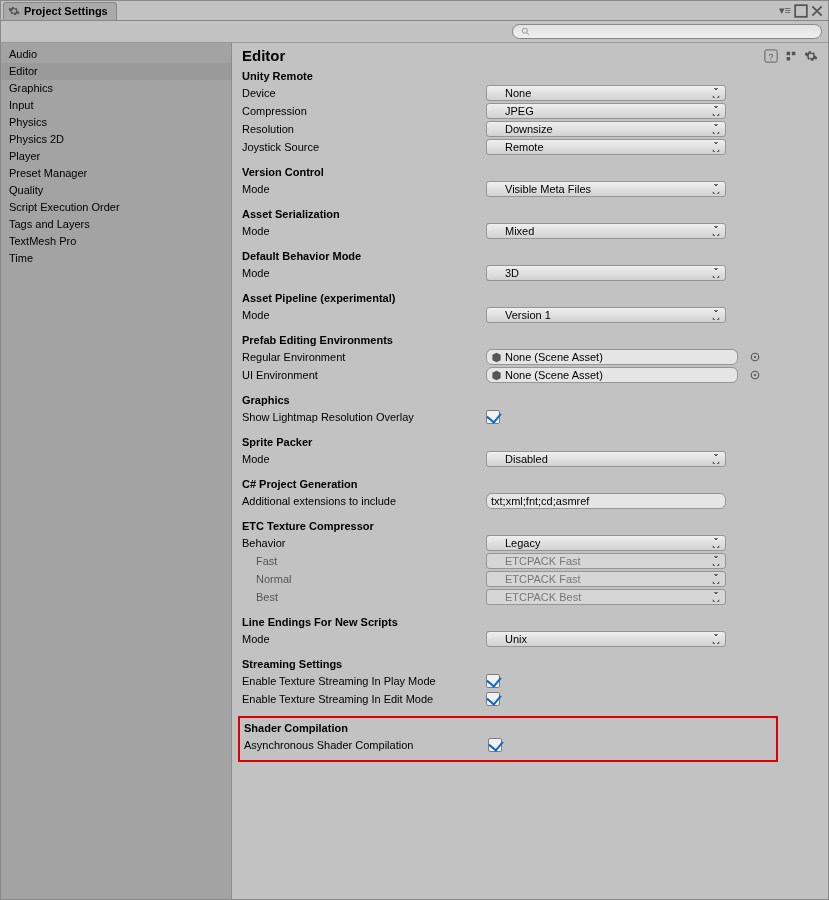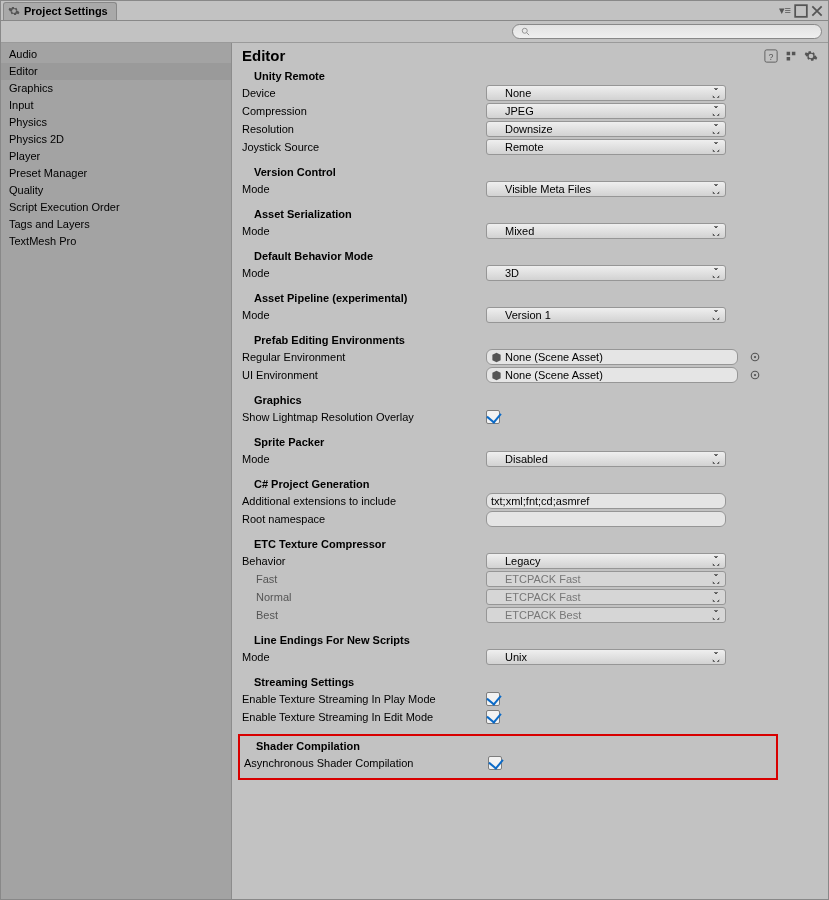--- a/index.html
+++ b/index.html
@@ -115,21 +115,20 @@
   margin-left: auto;
   display: flex;
   gap: 6px;
 }
 .hicon { width:14px; height:14px; }
 .section-h {
   font-weight: bold;
   margin-top: 10px;
   margin-bottom: 2px;
   font-size: 11px;
-  margin-left: 12px;
 }
 .section-h.first { margin-top: 4px; }
 .row {
   display: flex;
   align-items: center;
   min-height: 18px;
   line-height: 18px;
 }
 .row .label {
   width: 244px;
@@ -271,20 +270,21 @@
       <div class="sidebar-item">Graphics</div>
       <div class="sidebar-item">Input</div>
       <div class="sidebar-item">Physics</div>
       <div class="sidebar-item">Physics 2D</div>
       <div class="sidebar-item">Player</div>
       <div class="sidebar-item">Preset Manager</div>
       <div class="sidebar-item">Quality</div>
       <div class="sidebar-item">Script Execution Order</div>
       <div class="sidebar-item">Tags and Layers</div>
       <div class="sidebar-item">TextMesh Pro</div>
+      <div class="sidebar-item">Time</div>
     </div>
 
     <div class="content">
       <div class="header-row">
         <div class="page-title">Editor</div>
         <div class="header-icons">
           <svg class="hicon" viewBox="0 0 16 16">
               <rect x="1" y="1" width="14" height="14" rx="2" fill="none" stroke="#555"></rect>
               <text x="8" y="12" font-size="10" text-anchor="middle" fill="#555">?</text>
             </svg>
@@ -403,24 +403,20 @@
           <div class="ctrl">
             <div class="dropdown">Disabled</div>
           </div>
         </div>
 
       <div class="section-h">C# Project Generation</div>
       <div class="row">
           <div class="label">Additional extensions to include</div>
           <input class="text-input" value="txt;xml;fnt;cd;asmref" style="">
         </div>
-      <div class="row">
-          <div class="label">Root namespace</div>
-          <input class="text-input" value="" style="">
-        </div>
 
       <div class="section-h">ETC Texture Compressor</div>
       <div class="row">
           <div class="label">Behavior</div>
           <div class="ctrl">
             <div class="dropdown">Legacy</div>
           </div>
         </div>
       <div class="row">
           <div class="label indent1">Fast</div>

